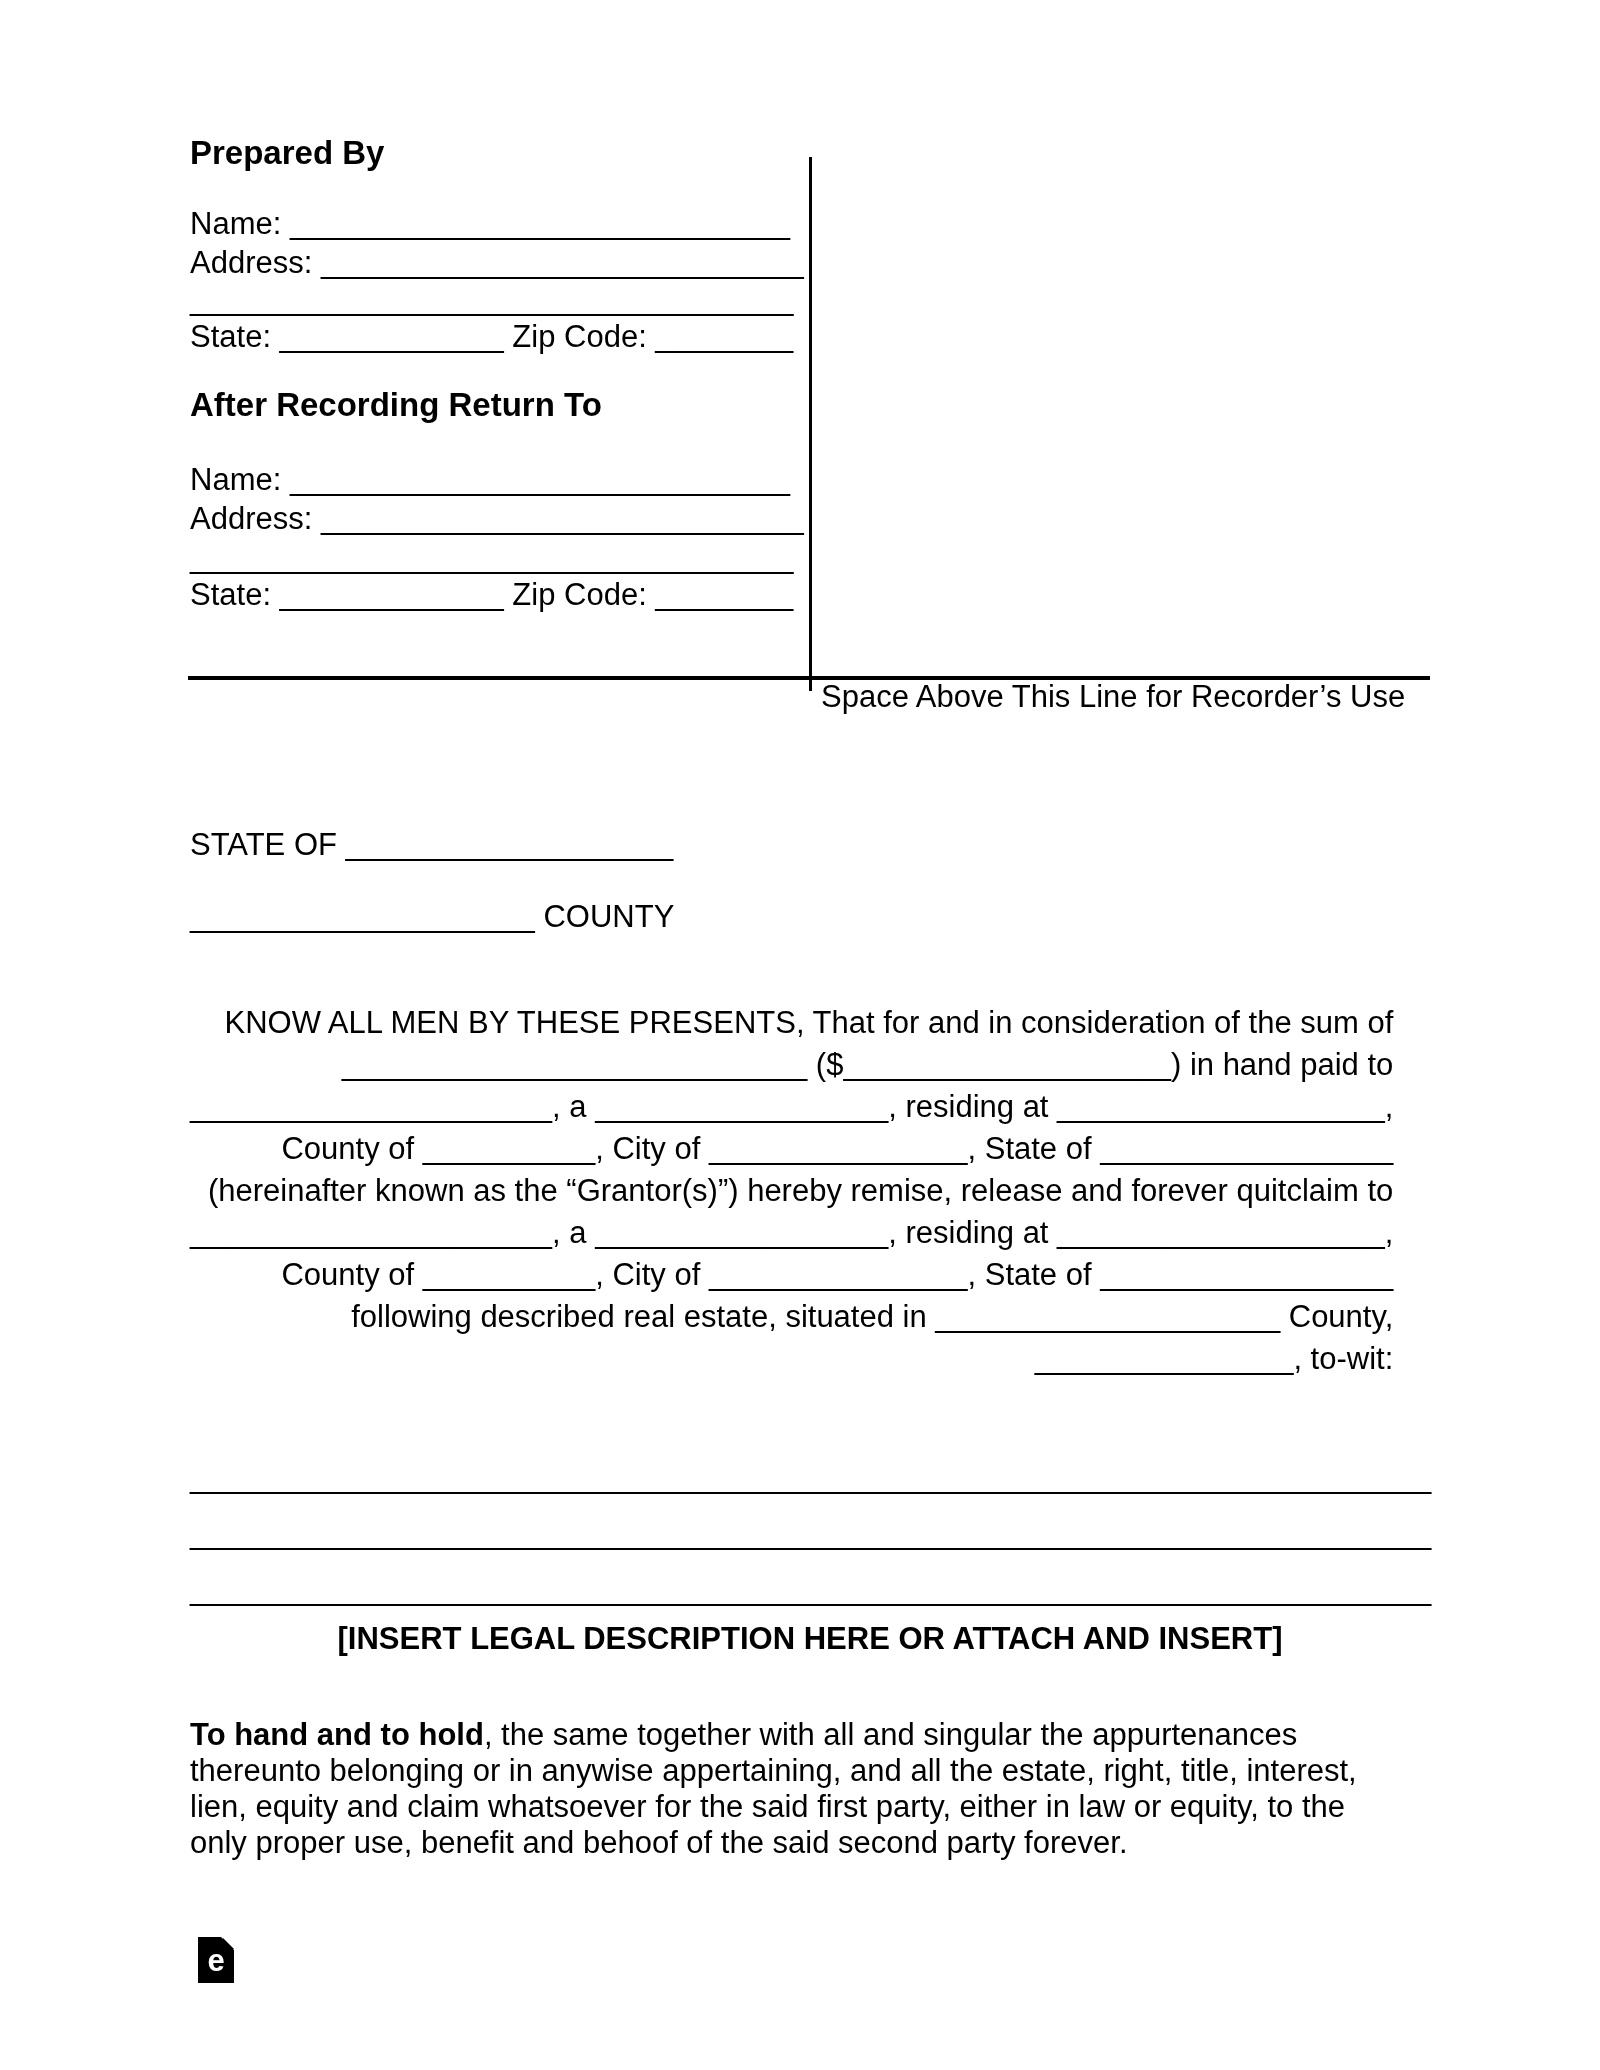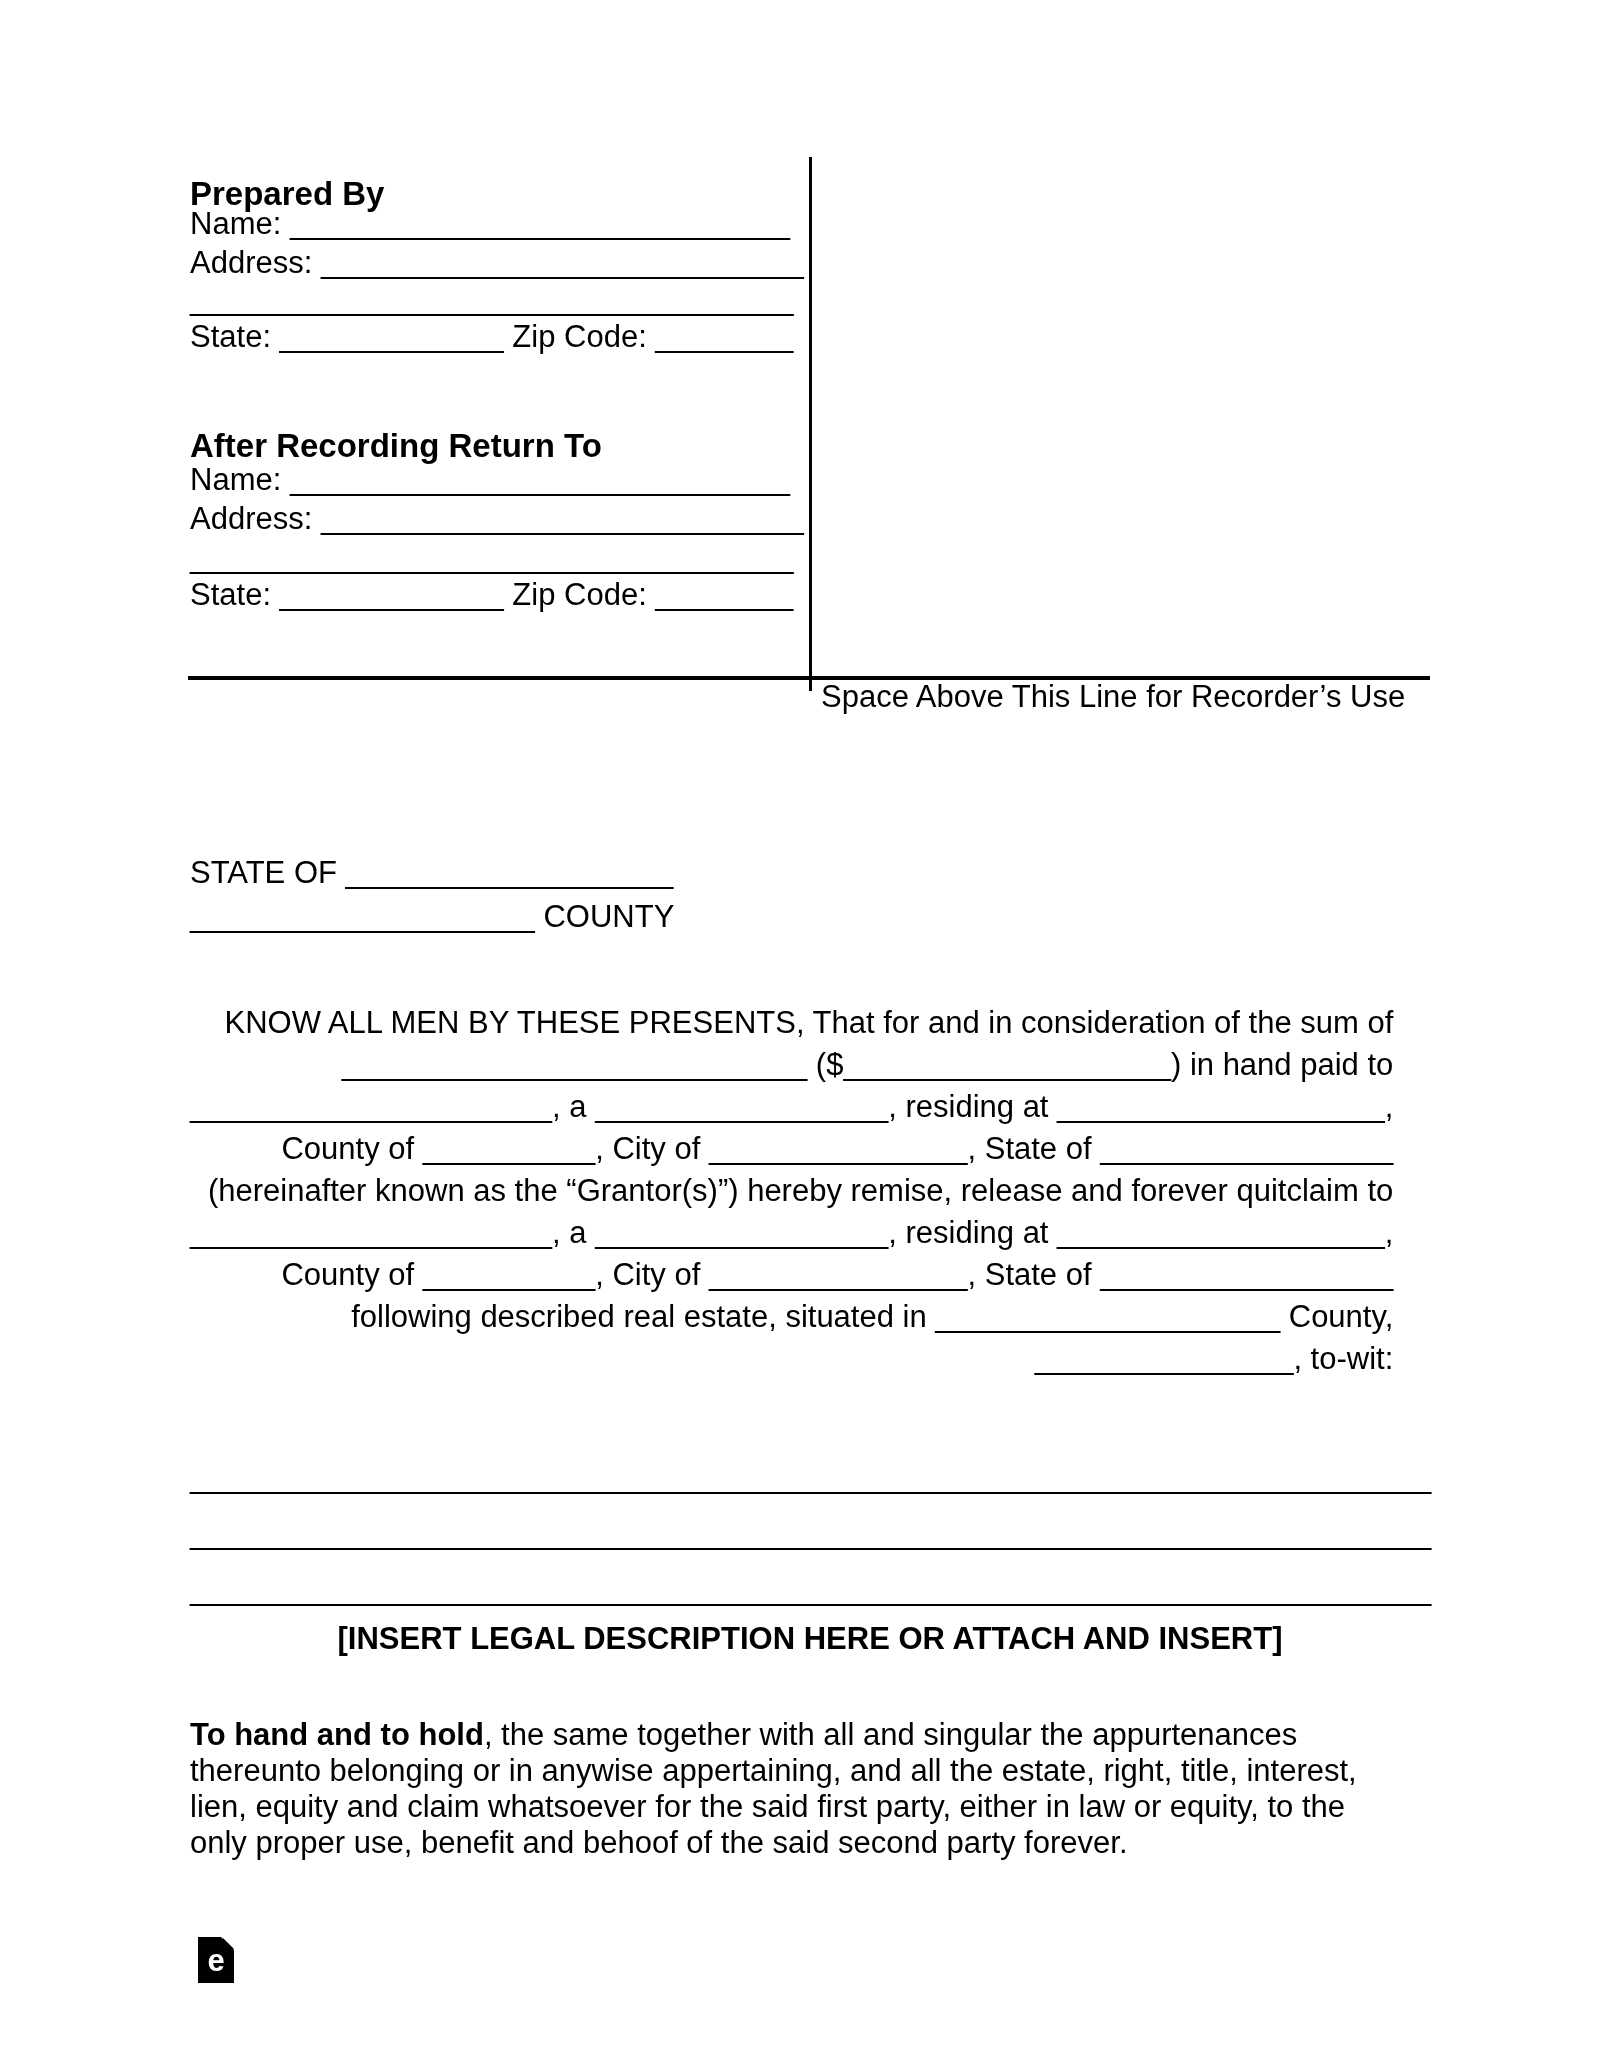--- a/index.html
+++ b/index.html
@@ -14,21 +14,21 @@
   }
   .line {
     position: absolute;
     left: 190px;
     font-size: 31px;
     line-height: 32px;
     white-space: nowrap;
     letter-spacing: 0;
   }
   .b { font-weight: bold; }
-  .heading { font-weight: bold; font-size: 33px; line-height: 34px; margin-top: 41px; }
+  .heading { font-weight: bold; font-size: 33px; line-height: 34px; }
   .centered {
     left: 190px;
     width: 1240px;
     text-align: center;
     white-space: nowrap;
   }
   .title-text { font-weight: bold; text-decoration: underline; }
   .vrule {
     position: absolute;
     left: 809px; top: 157px;
@@ -97,21 +97,21 @@
   <div class="line" style="top:464px">Name: _____________________________</div>
   <div class="line" style="top:503px">Address: ____________________________</div>
   <div class="line" style="top:542px">___________________________________</div>
   <div class="line" style="top:579px">State: _____________ Zip Code: ________</div>
 
   <div class="vrule"></div>
   <div class="hrule"></div>
   <div class="line" style="left:821px; top:681px">Space Above This Line for Recorder’s Use</div>
 
 
-  <div class="line" style="top:857px">STATE OF ___________________</div>
+  <div class="line" style="top:829px">STATE OF ___________________</div>
   <div class="line" style="top:901px">____________________ COUNTY</div>
 
   <div class="para deed-body">
     <div>KNOW ALL MEN BY THESE PRESENTS, That for and in consideration of the sum of</div>
     <div>___________________________ ($___________________) in hand paid to</div>
     <div>_____________________, a _________________, residing at ___________________,</div>
     <div>County of __________, City of _______________, State of _________________</div>
     <div>(hereinafter known as the “Grantor(s)”) hereby remise, release and forever quitclaim to</div>
     <div>_____________________, a _________________, residing at ___________________,</div>
     <div>County of __________, City of _______________, State of _________________</div>

